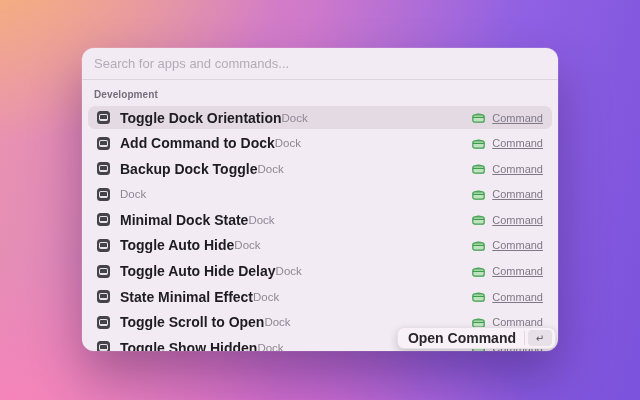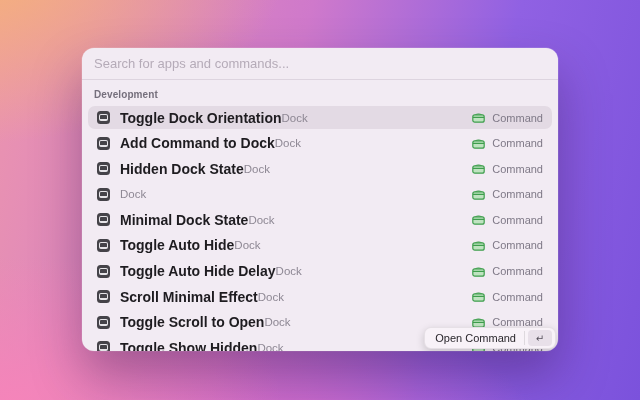--- a/index.html
+++ b/index.html
@@ -40,28 +40,28 @@
     margin-right: 10px; display: flex; align-items: center; justify-content: center;
   }
   .app-icon-inner {
     width: 9px; height: 7px; border-radius: 2px;
     border: 1px solid #e6e4e8; border-bottom-width: 2.5px;
   }
   .row-title { font-size: 14px; font-weight: 600; color: #1e1c20; white-space: nowrap; text-align: right; }
   .row-subtitle { font-size: 11.5px; color: #8e8894; margin-left: 0; white-space: nowrap; }
   .row-spacer { flex: 1; }
   .cmd-icon { width: 13px; height: 11px; margin-right: 7px; display: flex; align-items: center; }
-  .row-type { font-size: 11px; color: #7f7987; white-space: nowrap; }
+  .row-type { font-size: 11px; color: #7f7987; white-space: nowrap; text-decoration: underline; }
   .hint {
     position: absolute; right: 2px; bottom: 2px; height: 22px;
     display: flex; align-items: center; background: #f8f2f8;
     border: 1px solid rgba(0,0,0,.07); border-radius: 7px;
     box-shadow: 0 3px 8px rgba(0,0,0,.18); padding: 0 3px 0 10px;
   }
-  .hint-label { font-size: 11px; font-weight: 400; color: #2a272c; margin-right: 8px; white-space: nowrap; }
+  .hint-label { font-size: 14px; font-weight: 700; color: #2a272c; margin-right: 8px; white-space: nowrap; }
   .hint-divider { width: 1px; height: 14px; background: rgba(0,0,0,.1); margin-right: 3px; }
   .keycap {
     width: 24px; height: 16px; border-radius: 4px; background: rgba(120,100,130,.12);
     display: flex; align-items: center; justify-content: center;
     font-size: 10px; color: #55505a;
   }
 </style>
 </head>
 <body>
 
@@ -104,21 +104,21 @@
         <line x1="1" y1="5.4" x2="12" y2="5.4" stroke="#3f9e4d" stroke-width="1.2"></line>
       </svg>
     </span>
     <span class="row-type">Command</span>
   </div>
 
   <div class="row">
     <span class="app-icon">
       <span class="app-icon-inner"></span>
     </span>
-    <span class="row-title">Hidden Dock State</span>
+    <span class="row-title">Backup Dock Toggle</span>
     <span class="row-subtitle">Dock</span>
     <span class="row-spacer"></span>
     <span class="cmd-icon">
       <svg width="13" height="11" viewBox="0 0 13 11">
         <path d="M3 3.2 Q6.5 0.8 10 3.2" fill="none" stroke="#3f9e4d" stroke-width="1.2"></path>
         <rect x="0.8" y="2.8" width="11.4" height="7.4" rx="2" fill="#bfe3c0" stroke="#3f9e4d" stroke-width="1.2"></rect>
         <line x1="1" y1="5.4" x2="12" y2="5.4" stroke="#3f9e4d" stroke-width="1.2"></line>
       </svg>
     </span>
     <span class="row-type">Command</span>
@@ -188,21 +188,21 @@
         <line x1="1" y1="5.4" x2="12" y2="5.4" stroke="#3f9e4d" stroke-width="1.2"></line>
       </svg>
     </span>
     <span class="row-type">Command</span>
   </div>
 
   <div class="row">
     <span class="app-icon">
       <span class="app-icon-inner"></span>
     </span>
-    <span class="row-title">Scroll Minimal Effect</span>
+    <span class="row-title">State Minimal Effect</span>
     <span class="row-subtitle">Dock</span>
     <span class="row-spacer"></span>
     <span class="cmd-icon">
       <svg width="13" height="11" viewBox="0 0 13 11">
         <path d="M3 3.2 Q6.5 0.8 10 3.2" fill="none" stroke="#3f9e4d" stroke-width="1.2"></path>
         <rect x="0.8" y="2.8" width="11.4" height="7.4" rx="2" fill="#bfe3c0" stroke="#3f9e4d" stroke-width="1.2"></rect>
         <line x1="1" y1="5.4" x2="12" y2="5.4" stroke="#3f9e4d" stroke-width="1.2"></line>
       </svg>
     </span>
     <span class="row-type">Command</span>

